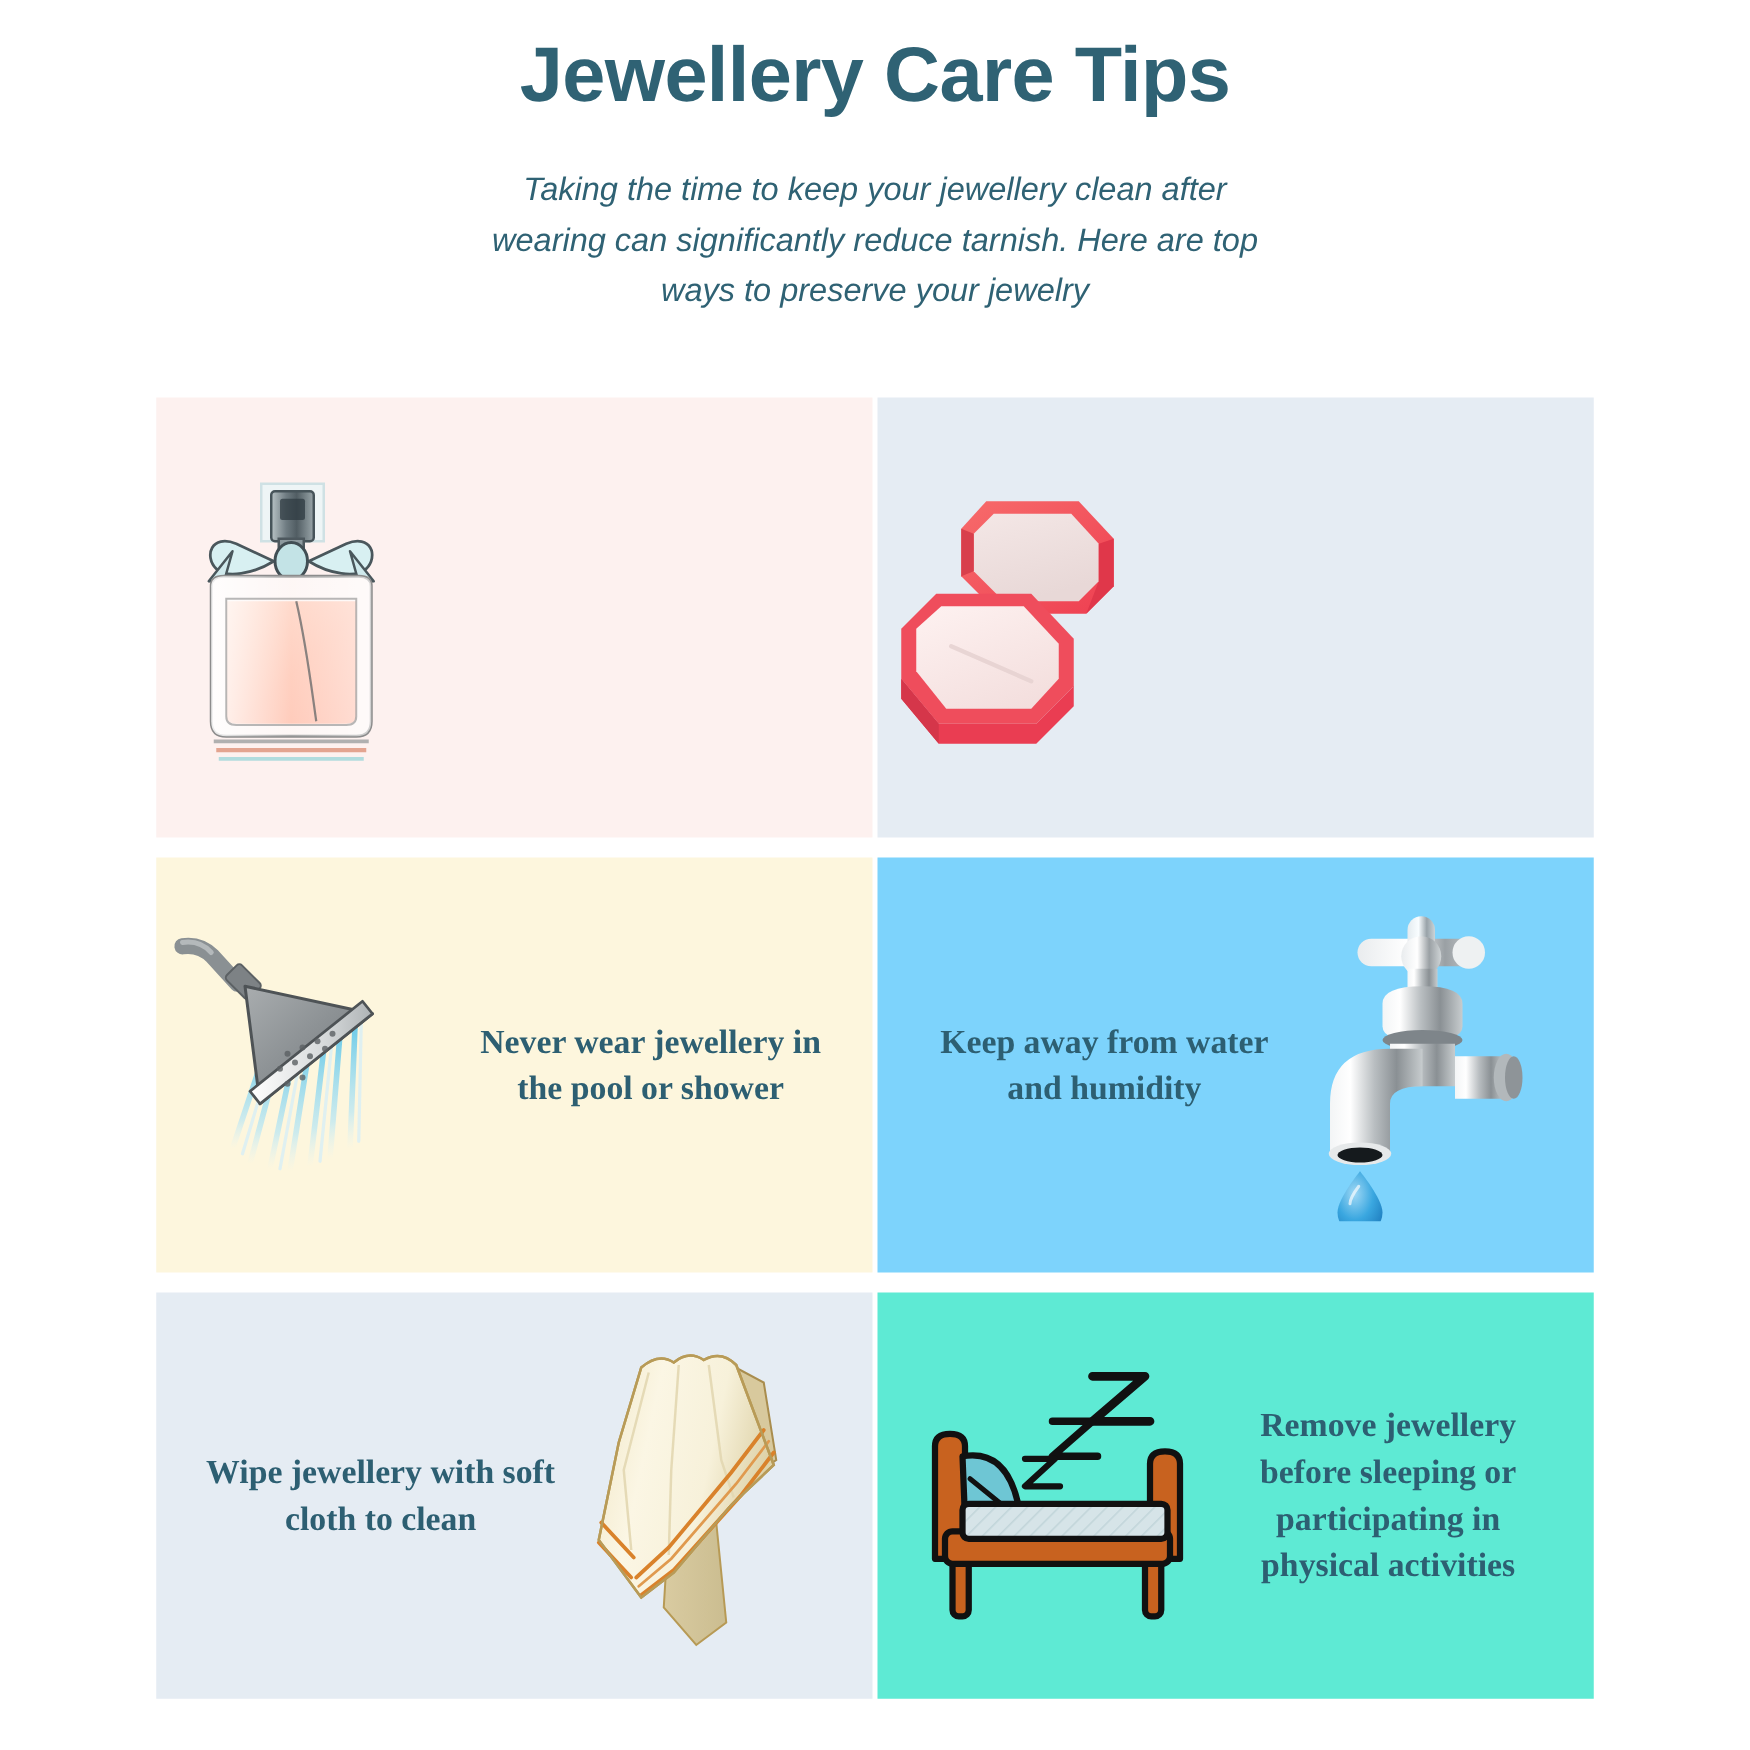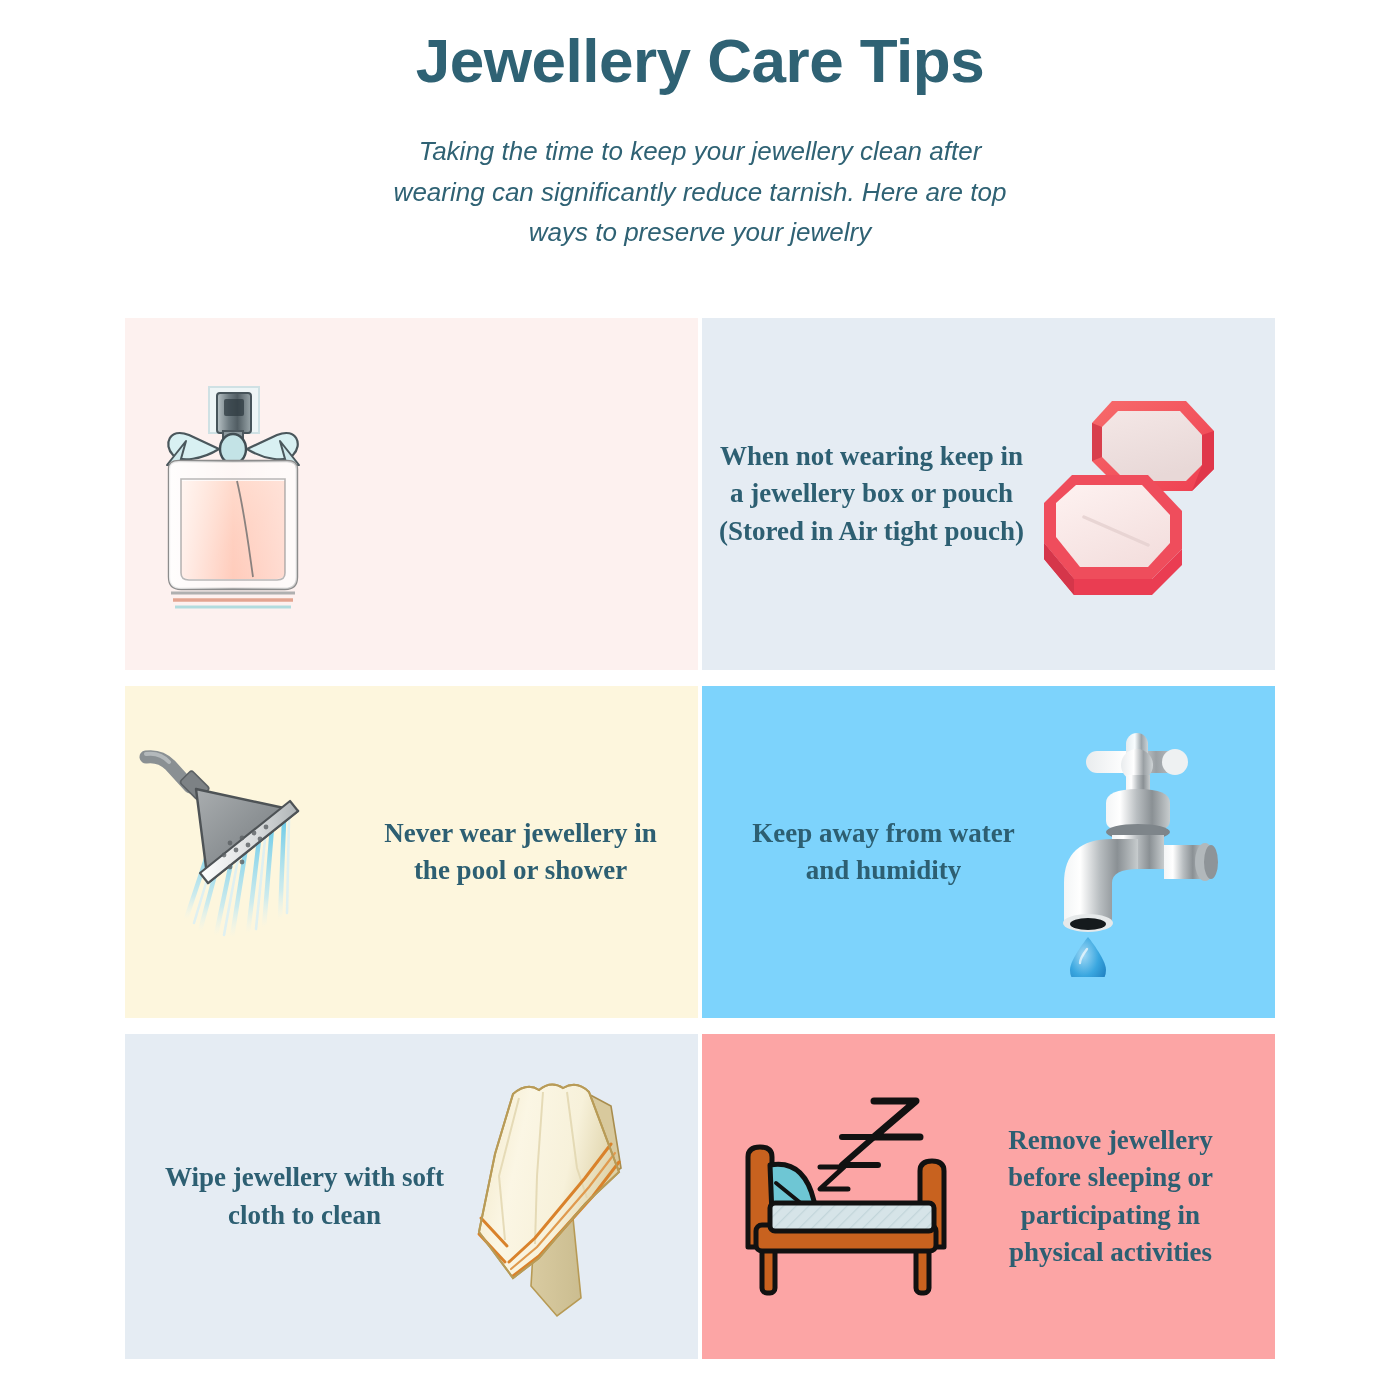--- a/index.html
+++ b/index.html
@@ -163,21 +163,20 @@
           <path d="M104 112 C112 146 116 180 120 208" fill="none" stroke="#6d6d6d" stroke-width="1.8" opacity=".8"></path>
 
           <path d="M38 224 L162 224" stroke="#b0b0b0" stroke-width="3"></path>
           <path d="M40 231 L160 231" stroke="#e3a490" stroke-width="3.4"></path>
           <path d="M42 238 L158 238" stroke="#9fd7da" stroke-width="3" opacity=".8"></path>
         </svg>
       </div>
     </div>
 
     <div class="card text-left c2" style="background:#e5ecf3">
-      <div class="card-text">When not wearing keep in a jewellery box or pouch (Stored in Air tight pouch)</div>
       <div class="card-art">
         <svg width="225" height="215" viewBox="0 0 225 215" aria-hidden="true">
           <defs>
             <linearGradient id="rbLidTop" x1="0" y1="0" x2="1" y2="1">
               <stop offset="0%" stop-color="#f76b6b"></stop>
               <stop offset="100%" stop-color="#ee3f51"></stop>
             </linearGradient>
             <linearGradient id="rbVelvet" x1="0" y1="0" x2="0.4" y2="1">
               <stop offset="0%" stop-color="#f4e7e6"></stop>
               <stop offset="100%" stop-color="#e8d8d7"></stop>
@@ -366,21 +365,21 @@
             <path d="M12 146 L38 174"></path>
             <path d="M10 162 L36 190"></path>
           </g>
 
           <path d="M44 22 Q58 10 70 18 Q82 8 94 16 Q108 8 120 20
                    L150 100 L116 132 L70 186 L44 206 L10 160 L26 82 Z" fill="none" stroke="#b89b57" stroke-width="2"></path>
         </svg>
       </div>
     </div>
 
-    <div class="card text-right c6" style="background:#fca5a5">
+    <div class="card text-right c6" style="background:#5eead4">
       <div class="card-text">Remove jewellery before sleeping or participating in physical activities</div>
       <div class="card-art">
         <svg width="230" height="215" viewBox="0 0 230 215" aria-hidden="true">
           <defs>
             <pattern id="bdHatch" width="9" height="9" patternUnits="userSpaceOnUse" patternTransform="rotate(45)">
               <rect width="9" height="9" fill="#d6e4e8"></rect>
               <line x1="0" y1="0" x2="0" y2="9" stroke="#c2d5da" stroke-width="2.5"></line>
             </pattern>
           </defs>
 

